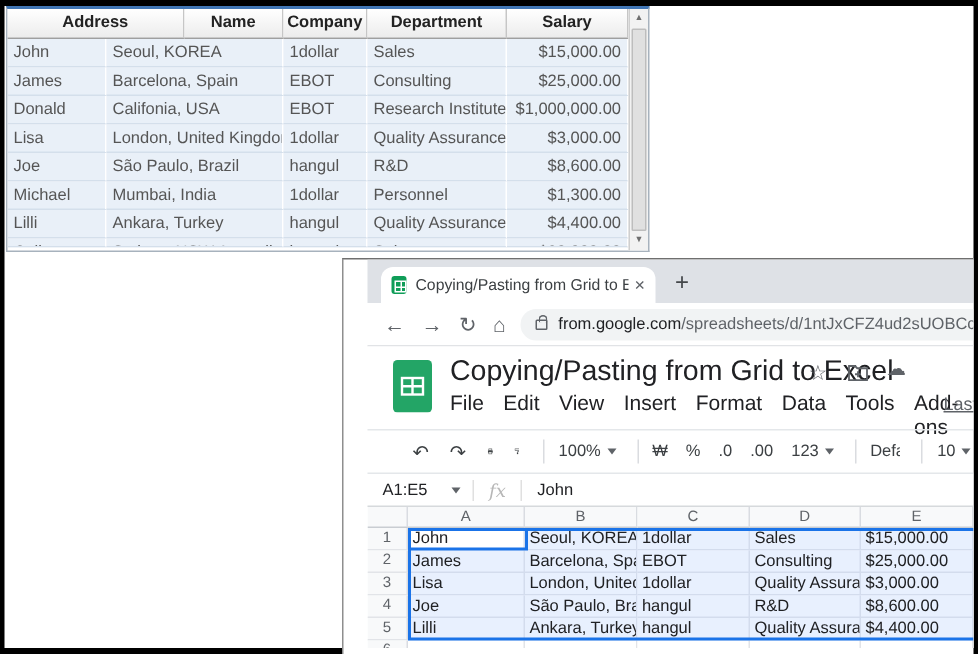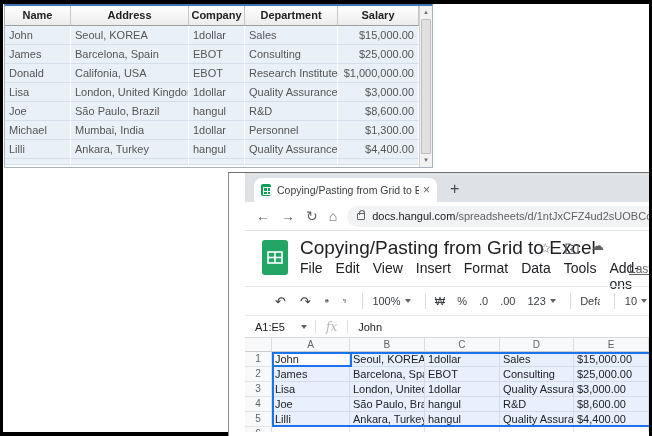--- a/index.html
+++ b/index.html
@@ -99,22 +99,22 @@
            border:2px solid #1a73e8; pointer-events:none; }
 </style>
 </head>
 <body>
 
 <div class="canvas">
 
   <div class="widget">
     <div class="wbody">
       <div class="wheader">
+        <div class="hc c1">Address</div>
         <div class="hc c0">Name</div>
-        <div class="hc c1">Address</div>
         <div class="hc c2">Company</div>
         <div class="hc c3">Department</div>
         <div class="hc c4">Salary</div>
       </div>
       <div class="wrow">
         <div class="wc c0">John</div>
         <div class="wc c1">Seoul, KOREA</div>
         <div class="wc c2">1dollar</div>
         <div class="wc c3">Sales</div>
         <div class="wc c4 salary">$15,000.00</div>
@@ -187,21 +187,21 @@
       <span class="newtab">+</span>
     </div>
 
     <div class="navbar">
       <span class="navic">←</span>
       <span class="navic">→</span>
       <span class="navic">↻</span>
       <span class="navic">⌂</span>
       <div class="omni">
         <span class="lock"></span>
-        <span class="url"><span class="dom">docs.hangul.com</span><span class="path">/spreadsheets/d/1ntJxCFZ4ud2sUOBCcpL8W</span></span>
+        <span class="url"><span class="dom">from.google.com</span><span class="path">/spreadsheets/d/1ntJxCFZ4ud2sUOBCcpL8W</span></span>
       </div>
     </div>
 
     <div class="sheader">
       <svg class="slogo" width="26" height="35" viewBox="0 0 26 35">
         <rect x="0" y="0" width="26" height="35" rx="3" fill="#23a566"></rect>
         <rect x="6" y="12" width="14" height="11" fill="none" stroke="#fff" stroke-width="1.6"></rect>
         <line x1="6" y1="17.5" x2="20" y2="17.5" stroke="#fff" stroke-width="1.6"></line>
         <line x1="13" y1="12" x2="13" y2="23" stroke="#fff" stroke-width="1.6"></line>
       </svg>

